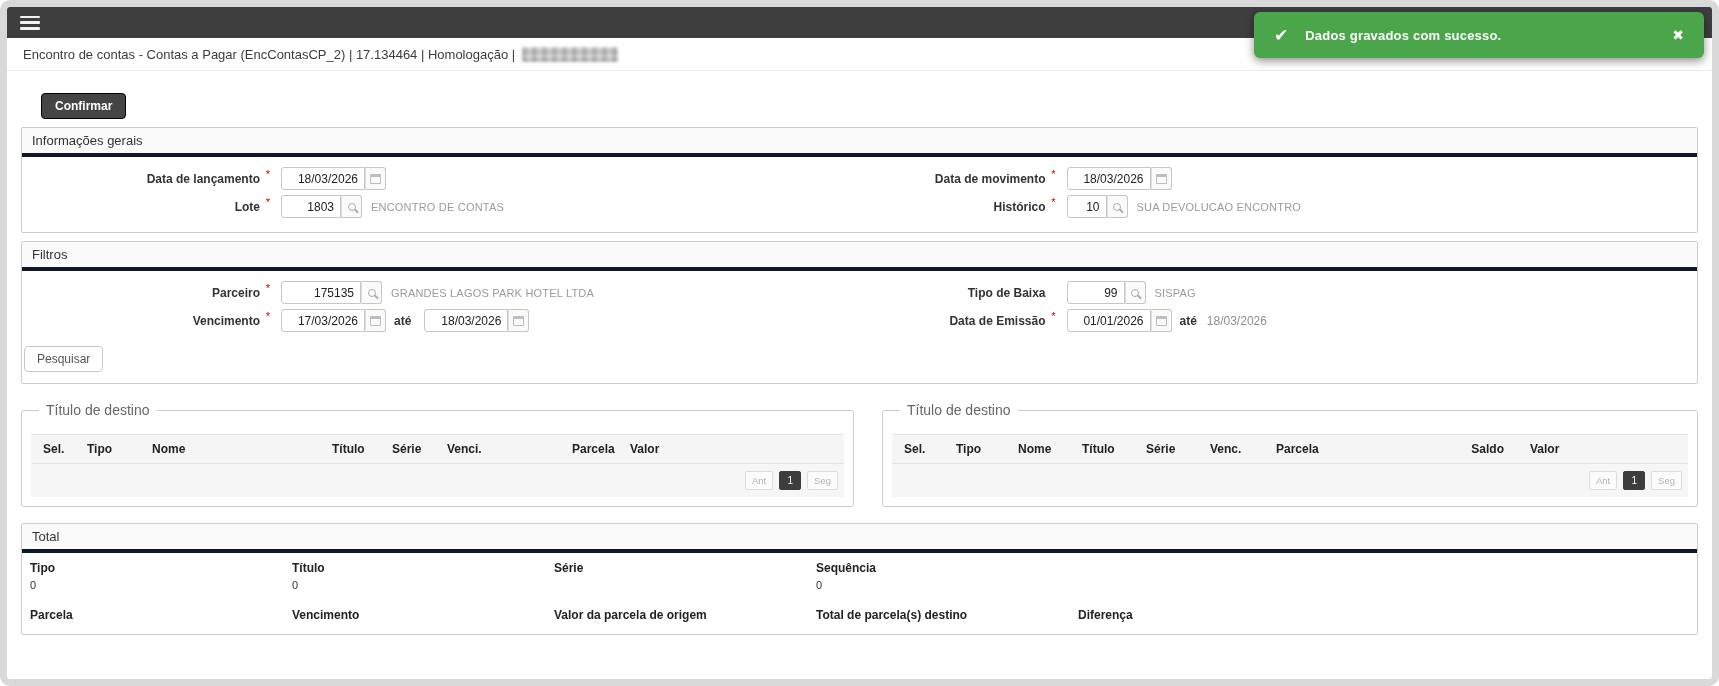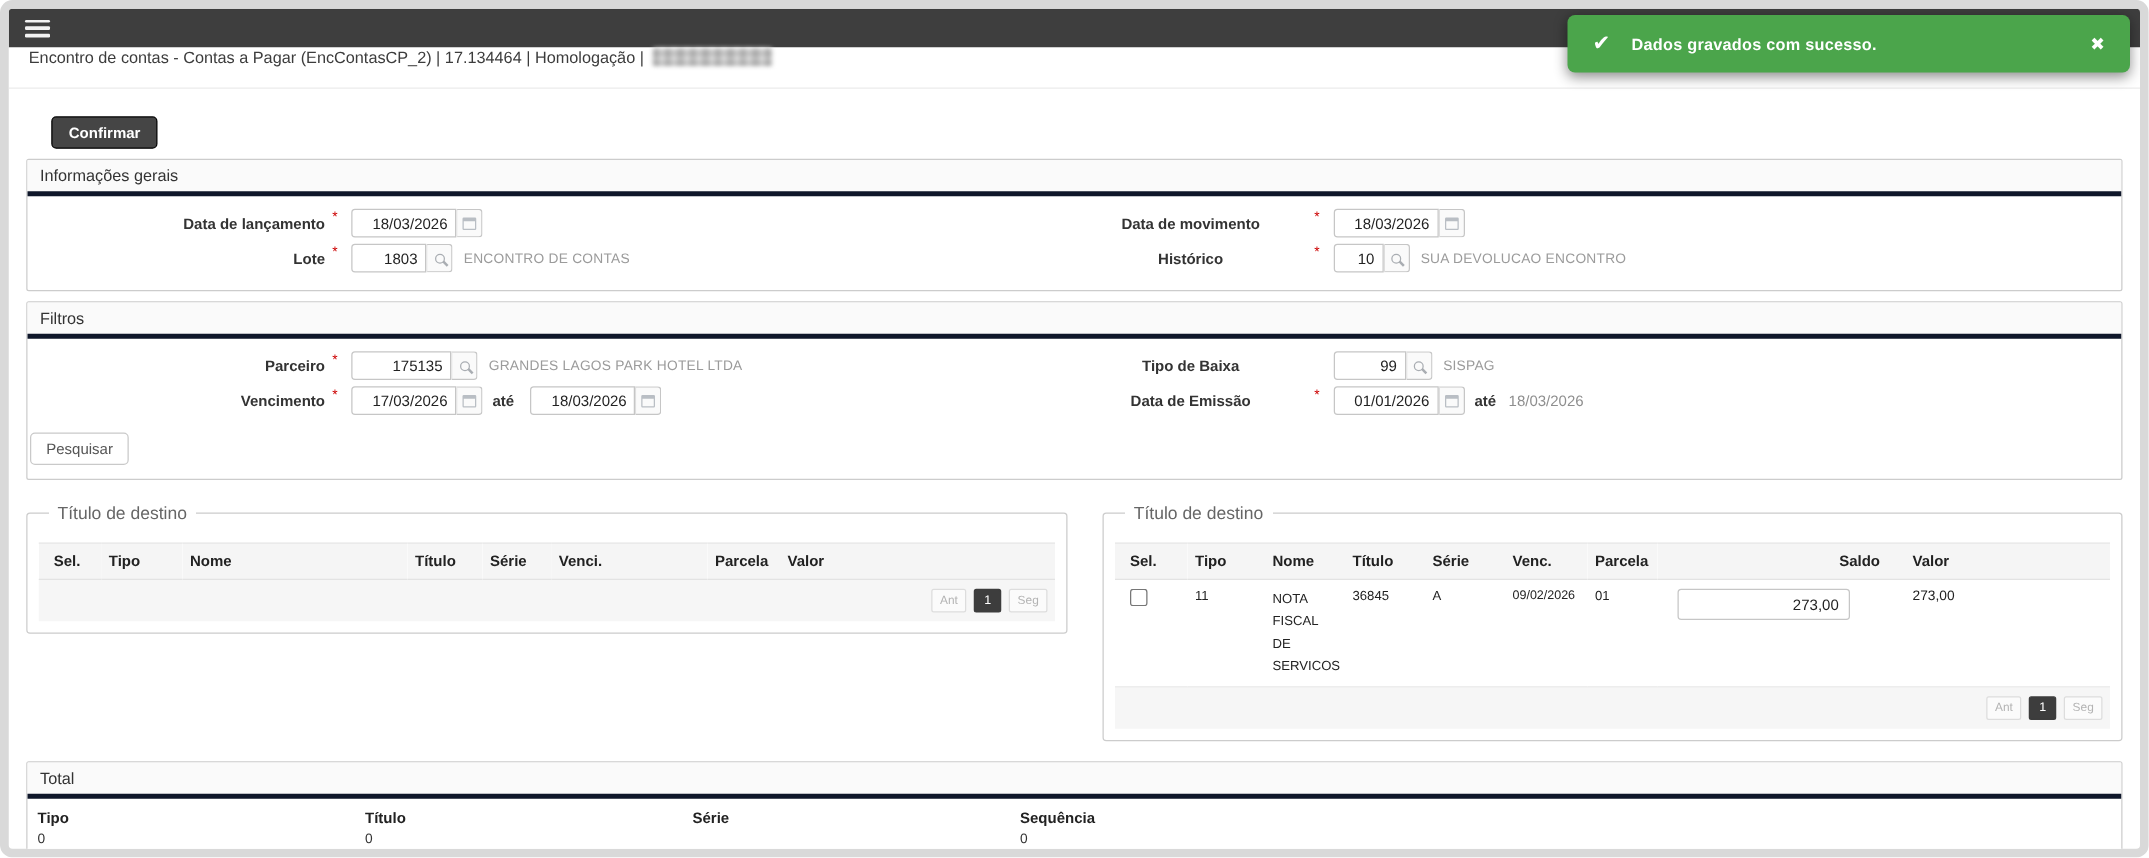--- a/index.html
+++ b/index.html
@@ -18,21 +18,21 @@
   
   .topbar {
     height: 31px; background: #3e3e3e;
     display: flex; align-items: center; padding-left: 13px;
   }
   .hamburger { width: 20px; height: 14px; display: flex; flex-direction: column; justify-content: space-between; cursor: pointer; }
   .hamburger span { display:block; height: 2.5px; background: #f2f2f2; border-radius: 1px; }
 
   
   .breadcrumb {
-    height: 33px; display: flex; align-items: flex-start;
+    height: 33px; display: flex; align-items: center;
     padding-left: 16px; font-size: 13px; color: #3c3c3c;
     border-bottom: 1px solid #ececec; background: #fff;
   }
   .redacted {
     display: inline-block; width: 96px; height: 15px; margin-left: 7px;
     border-radius: 2px;
     background:
       repeating-linear-gradient(90deg,#c9c9c9 0 5px,#e7e7e7 5px 10px),
       repeating-linear-gradient(0deg,#d6d6d6 0 4px,#f0f0f0 4px 8px);
     background-blend-mode: multiply;
@@ -78,21 +78,21 @@
   .panel-h {
     background: #fafafa; border-bottom: 4px solid #0f172a;
     padding: 5px 10px; font-size: 13px; color: #333;
   }
   .panel-b { padding: 9px 0 10px; }
 
   .frow  { display: flex; align-items: center; min-height: 25px; margin-bottom: 3px; }
   .fhalf { width: 50%; display: flex; align-items: center; }
   .flabel { font-weight: bold; font-size: 12px; color: #333; text-align: right; flex: none; }
   .fhalf.l .flabel { width: 238px; }
-  .fhalf.r .flabel { width: 186px; text-align: center; }
+  .fhalf.r .flabel { width: 186px; }
   .req { width: 16px; text-align: center; color: #cc0000; font-size: 11px; align-self: flex-start; margin-top: 1px; flex: none; }
 
   .igroup { display: inline-flex; margin-left: 5px; flex: none; }
   .tinput {
     height: 23px; border: 1px solid #c6c6c6; border-radius: 3px;
     text-align: right; font-size: 12px; color: #222; padding: 0 6px;
     font-family: inherit; background: #fff;
   }
   .igroup .tinput { border-radius: 3px 0 0 3px; }
   .ibtn {
@@ -371,35 +371,20 @@
               <th>Título</th>
               <th>Série</th>
               <th>Venc.</th>
               <th>Parcela</th>
               <th class="num">Saldo</th>
               <th style="padding-left:14px">Valor</th>
             </tr>
           </thead>
           <tbody>
             <tr>
-              <td>
-                <input type="checkbox" class="chk" style="">
-              </td>
-              <td>11</td>
-              <td class="cell-name">NOTA FISCAL DE SERVICOS</td>
-              <td>36845</td>
-              <td>A</td>
-              <td style="font-size:10px">09/02/2026</td>
-              <td>01</td>
-              <td>
-                <input class="saldo-input" value="273,00" style="">
-              </td>
-              <td style="padding-left:14px;font-size:11px">273,00</td>
-            </tr>
-            <tr>
               <td class="strip" colspan="9">
                 <span class="pgbtn">Ant</span>
                 <span class="pgbtn active">1</span>
                 <span class="pgbtn">Seg</span>
               </td>
             </tr>
           </tbody>
         </table>
       </fieldset>
     </div>

